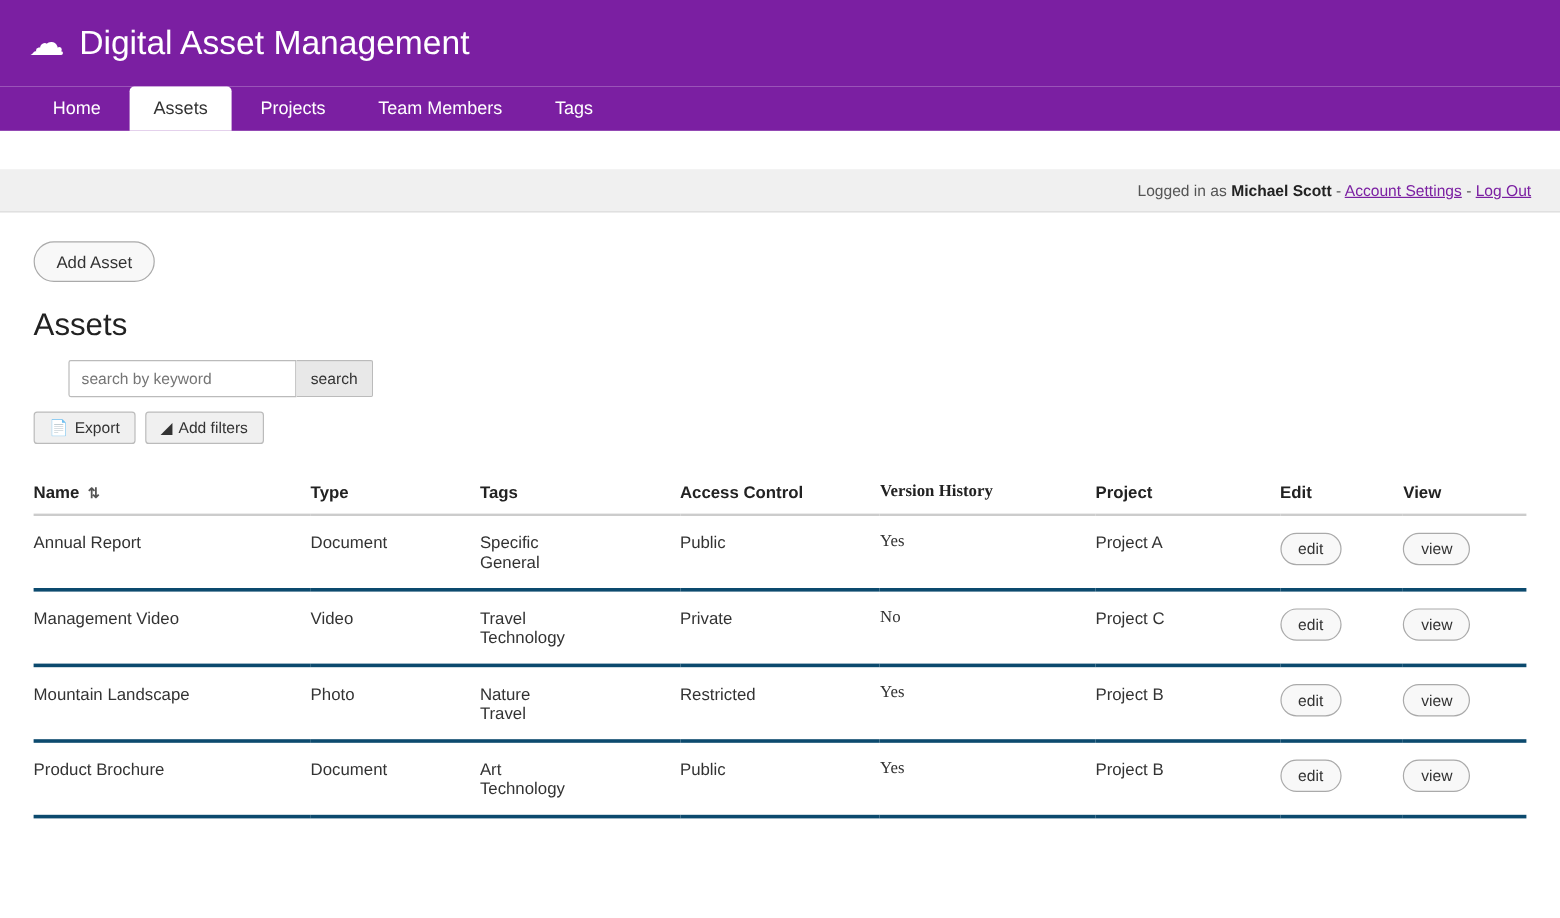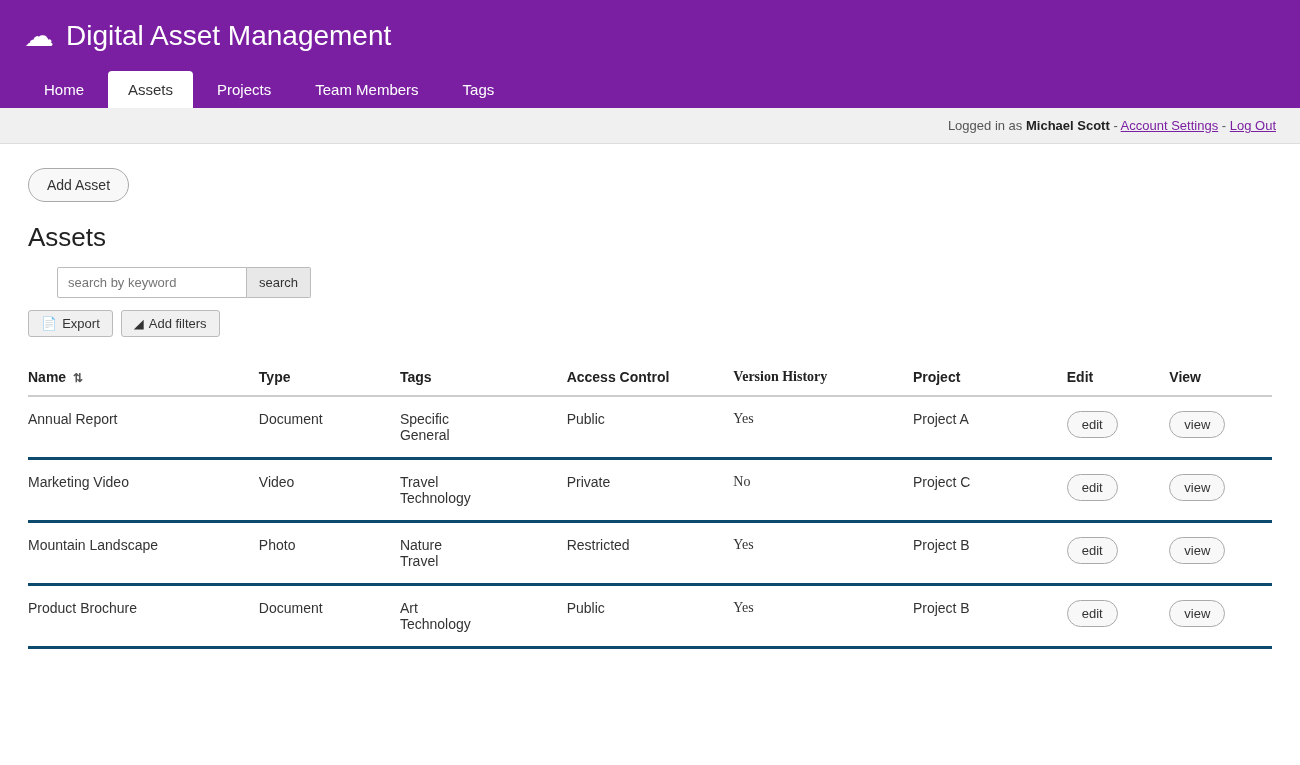--- a/index.html
+++ b/index.html
@@ -46,20 +46,21 @@
     }
 
     
     .user-bar {
       background: #f0f0f0;
       padding: 10px 24px;
       text-align: right;
       font-size: 13px;
       color: #555;
       border-bottom: 1px solid #ddd;
+      margin-top: 32px;
     }
     .user-bar strong { color: #222; }
     .user-bar a { color: #7b1fa2; text-decoration: underline; cursor: pointer; }
 
     
     .main {
       padding: 24px 28px;
     }
 
     
@@ -248,21 +249,21 @@
       <td class="col-version">Yes</td>
       <td class="col-project">Project A</td>
       <td class="col-edit">
         <button class="action-btn">edit</button>
       </td>
       <td class="col-view">
         <button class="action-btn">view</button>
       </td>
     </tr>
         <tr>
-      <td class="col-name">Marketing Video</td>
+      <td class="col-name">Management Video</td>
       <td class="col-type">Video</td>
       <td class="col-tags">
             <div>Travel</div>
             <div>Technology</div>
           </td>
       <td class="col-access">Private</td>
       <td class="col-version">No</td>
       <td class="col-project">Project C</td>
       <td class="col-edit">
         <button class="action-btn">edit</button>

